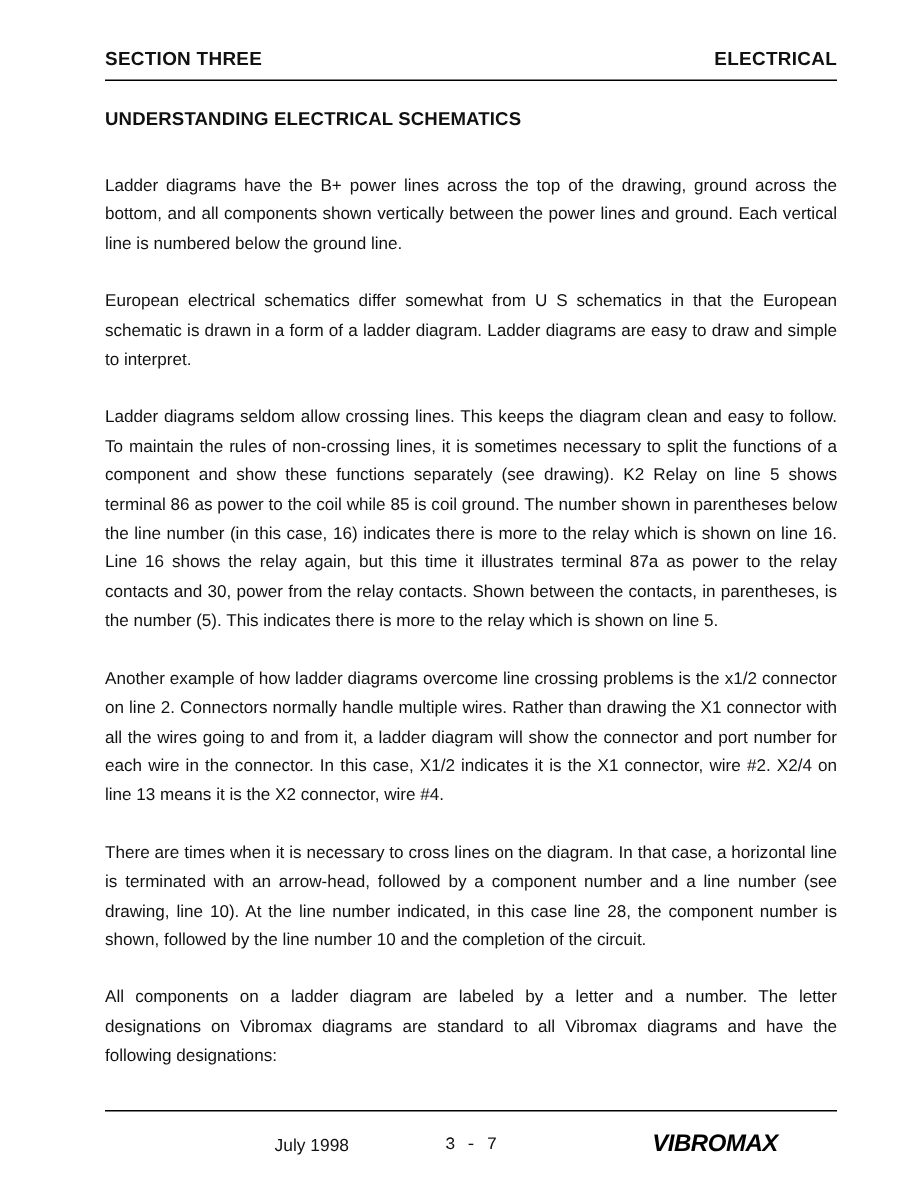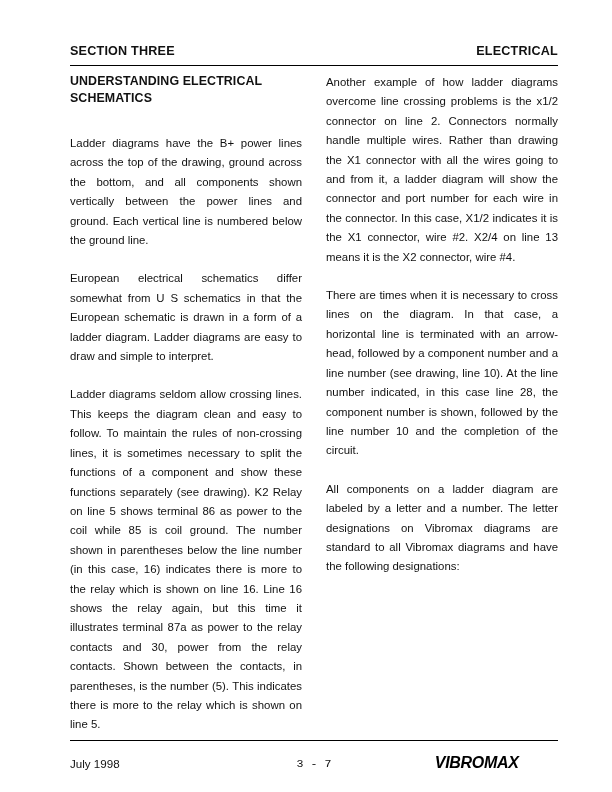--- a/index.html
+++ b/index.html
@@ -16,31 +16,30 @@
     padding: 32px 54px 0 70px;
     box-sizing: border-box;
   }
   .header-row {
     display: flex;
     justify-content: space-between;
     align-items: center;
     font-size: 12.6px;
     font-weight: bold;
     letter-spacing: 0.2px;
-    margin-top: 12px;
   }
   .header-rule {
     border: none;
     border-top: 1.6px solid #000;
     margin: 7px 0 0 0;
   }
   .columns {
     display: flex;
-    gap: 24px;
-    margin-top: 7px;
+    margin-top: 17px;
+    flex-direction: column;
   }
   .col {
     flex: 1;
     font-size: 11.4px;
     line-height: 19.4px;
     text-align: justify;
   }
   .col p { margin: 0 0 19px 0; }
   h1.doc-heading {
     font-size: 12.4px;
@@ -57,21 +56,21 @@
   .footer-rule {
     border: none;
     border-top: 1.2px solid #000;
     margin: 0 0 13px 0;
   }
   .footer-row {
     display: flex;
     align-items: center;
     font-size: 11.6px;
   }
-  .footer-row .f-left  { flex: 1; text-align: left; }
+  .footer-row .f-left  { flex: 1; text-align: right; }
   .footer-row .f-mid   { flex: 1; text-align: center; font-family: Liberation Mono, monospace; }
   .footer-row .f-right { flex: 1; text-align: center; }
   .logo {
     font-weight: bold;
     font-style: italic;
     font-size: 16px;
     letter-spacing: -0.3px;
     color: #000;
     display: inline-block;
   }

